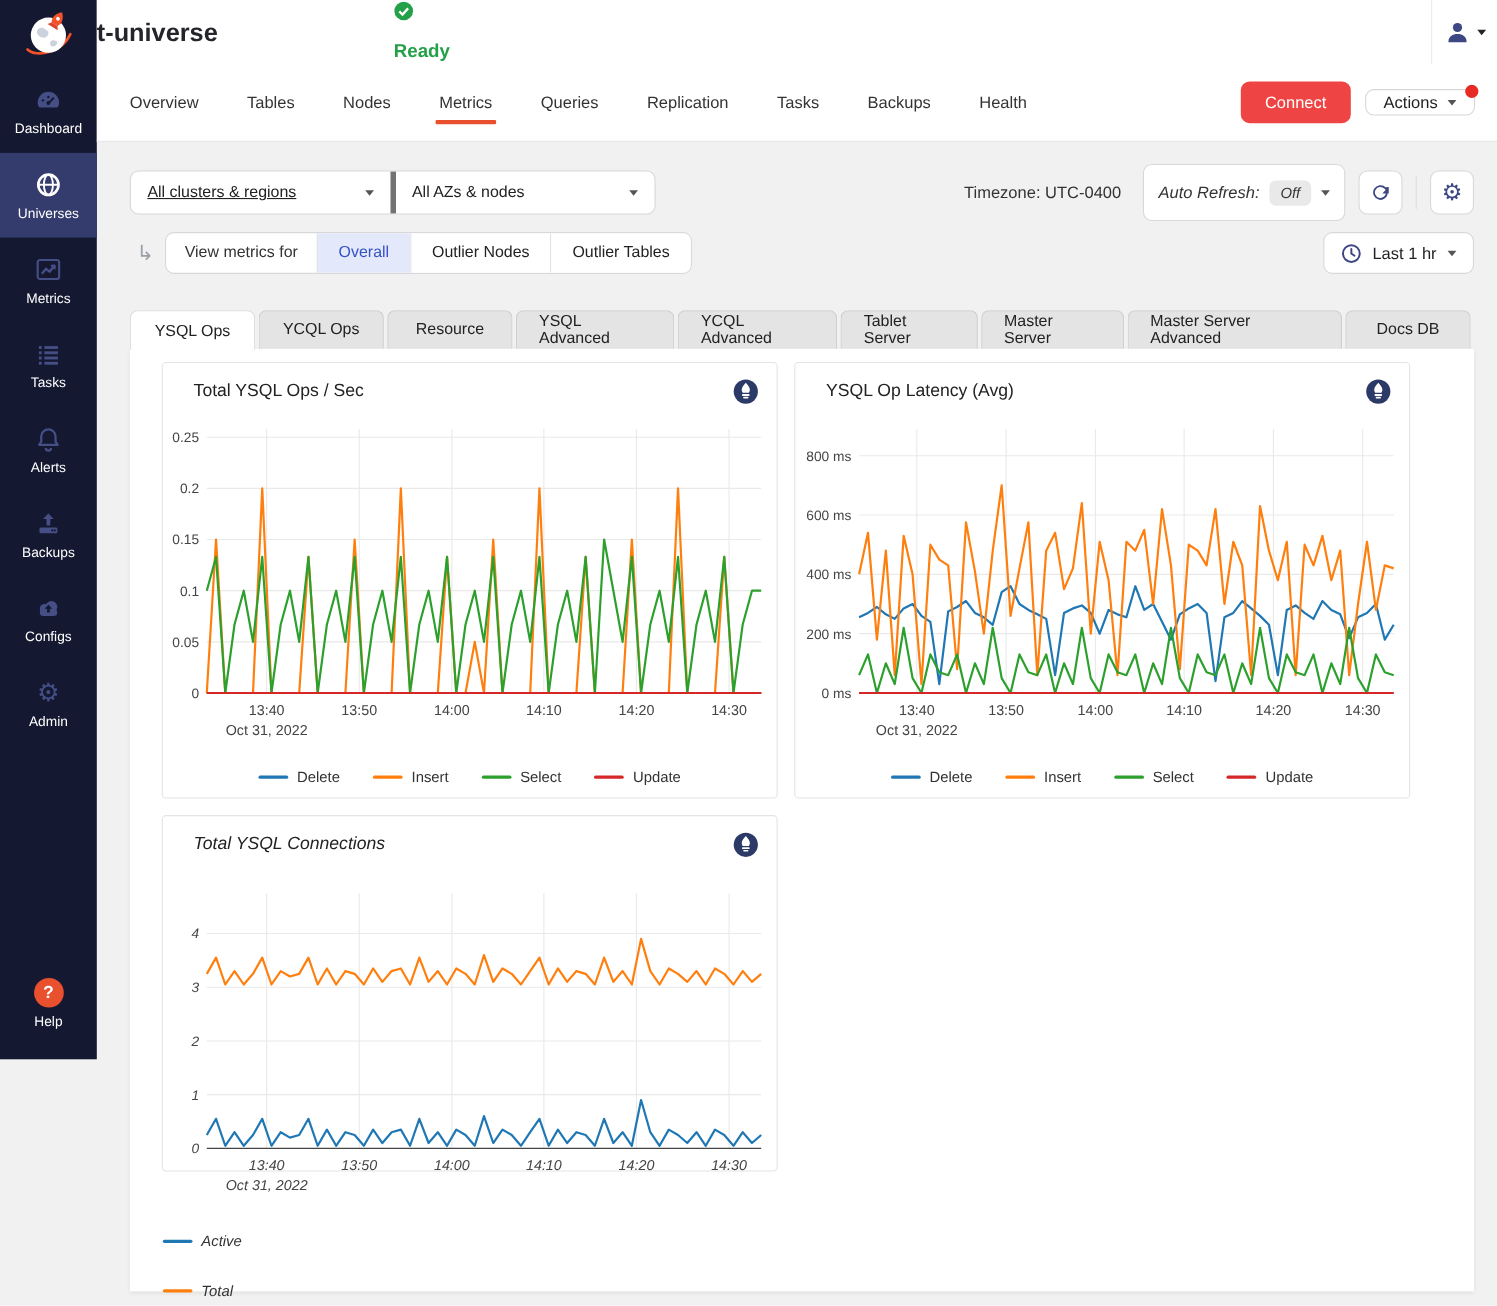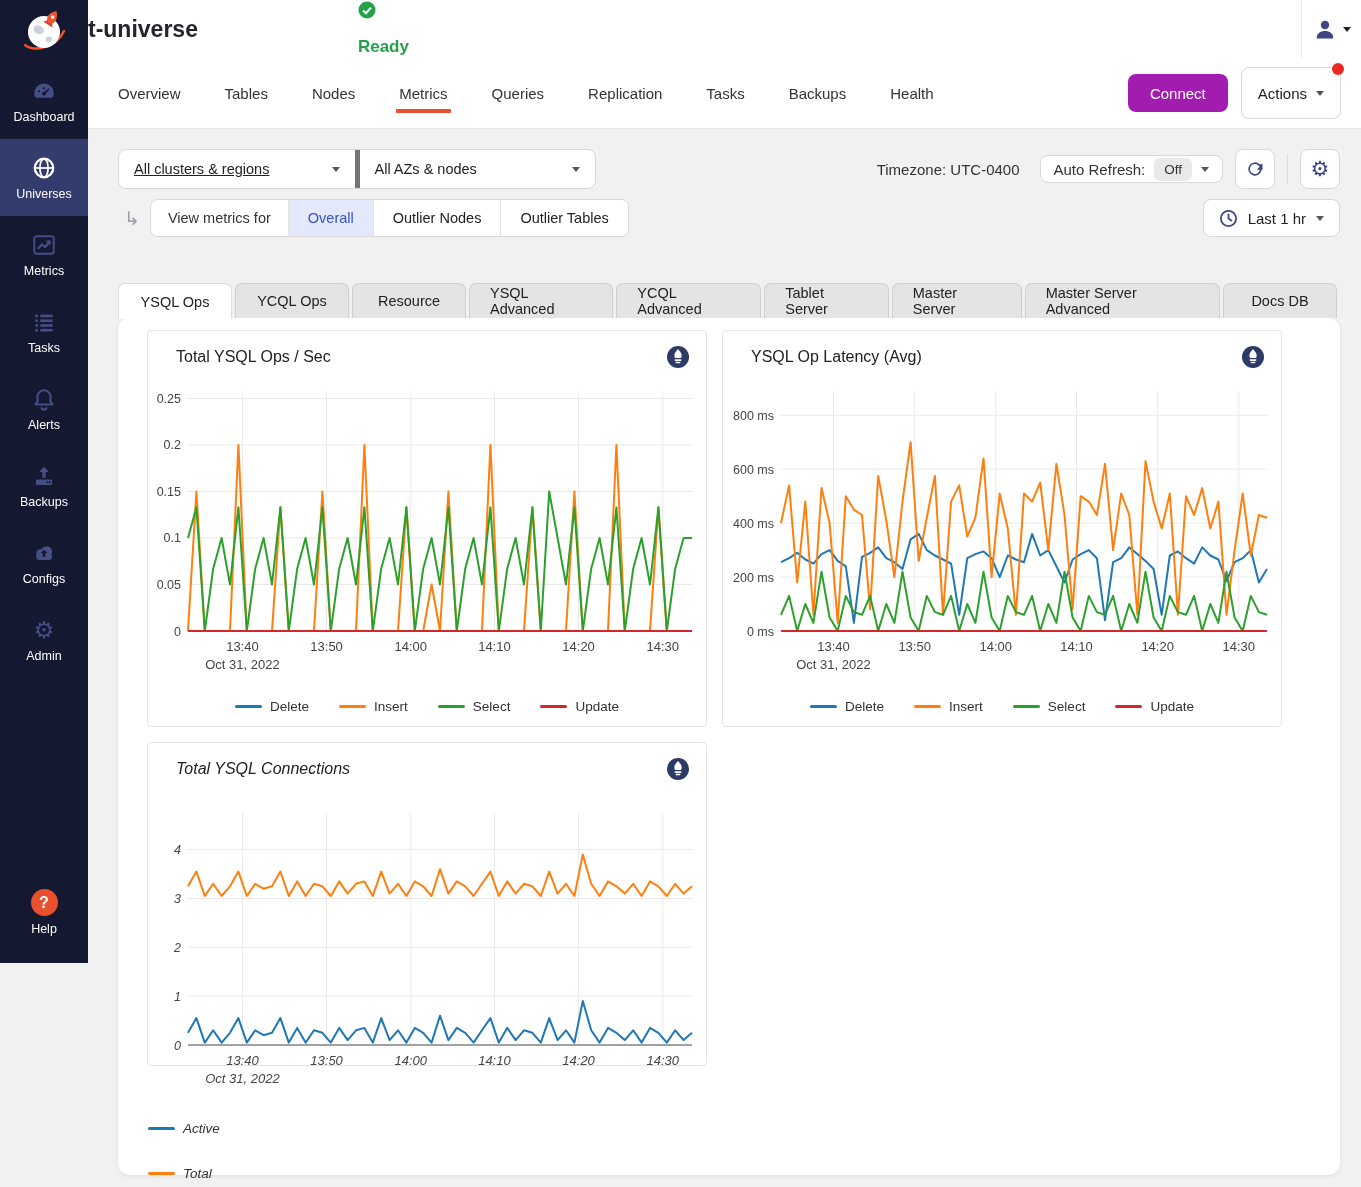--- a/index.html
+++ b/index.html
@@ -28,60 +28,60 @@
   .header-top { height:58px; display:flex; align-items:center; }
   .uni-title { font-size:23px; font-weight:bold; color:#24242b; }
   .ready { display:flex; gap:18px; margin-left:160px; color:#24a148; font-weight:bold; font-size:17px;flex-direction:column; }
   .user-menu { margin-left:auto; height:58px; width:60px; border-left:1px solid #eaeaea;
                display:flex; align-items:center; justify-content:center; gap:6px; cursor:pointer; }
   .header-nav { height:70px; display:flex; align-items:center; gap:44px; padding:0 20px 0 30px; }
   .nav-link { font-size:15px; color:#333; position:relative; cursor:pointer; }
   .nav-link.active::after { content:""; position:absolute; left:-3px; right:-3px; bottom:-11px; height:4px;
                             background:#e8502e; border-radius:1px; }
   .hdr-buttons { margin-left:auto; display:flex; align-items:center; gap:13px; }
-  .btn-connect { background:#a21caf; color:#fff; border:none; border-radius:8px; height:38px; padding:0 22px;
+  .btn-connect { background:#ef4444; color:#fff; border:none; border-radius:8px; height:38px; padding:0 22px;
                  font-size:15px; font-family:inherit; cursor:pointer; }
-  .btn-actions { background:#fff; border:1px solid #d6d6d6; border-radius:8px; height:52px; padding:0 16px;
+  .btn-actions { background:#fff; border:1px solid #d6d6d6; border-radius:8px; height:24px; padding:0 16px;
                  font-size:15px; color:#222; position:relative; display:flex; align-items:center; gap:9px;
                  font-family:inherit; cursor:pointer; }
   .badge-dot { position:absolute; top:-5px; right:-4px; width:12px; height:12px; border-radius:50%; background:#e92a24; }
   .caret { width:0; height:0; border-left:4.5px solid transparent; border-right:4.5px solid transparent;
            border-top:5px solid #555; display:inline-block; }
   
   .content { padding:20px 21px 12px 30px; }
   .filter-row1 { display:flex; align-items:center; }
   .combo { display:flex; background:#fff; border:1px solid #d8d8d8; border-radius:8px; height:40px; width:478px; }
   .combo-half { flex:1; display:flex; align-items:center; justify-content:space-between; padding:0 15px;
                 font-size:14.5px; color:#222; cursor:pointer; }
   .combo-half:first-child { border-right:5px solid #737373;text-decoration:underline; }
   .filter-right { margin-left:auto; display:flex; align-items:center; gap:12px; }
   .tz { font-size:15px; color:#333; margin-right:8px; }
-  .btn-auto { height:28px; background:#fff; border:1px solid #d8d8d8; border-radius:8px; display:flex;
-              align-items:center; gap:9px; padding:0 13px; font-size:15px; color:#333; cursor:pointer; }
+  .btn-auto { height:52px; background:#fff; border:1px solid #d8d8d8; border-radius:8px; display:flex;
+              align-items:center; gap:9px; padding:0 13px; font-size:15px; color:#333; cursor:pointer;font-style:italic; }
   .off-pill { background:#e9e9e9; border-radius:6px; padding:4px 10px; font-size:13.5px; color:#333; }
   .icon-btn { width:40px; height:40px; background:#fff; border:1px solid #d8d8d8; border-radius:8px;
               display:flex; align-items:center; justify-content:center; color:#3c4784; cursor:pointer; }
   .vdiv { width:1px; height:30px; background:#dcdcdc; }
   .filter-row2 { margin-top:10px; display:flex; align-items:center; }
   .hook { color:#9aa0a6; font-size:19px; margin:0 10px 0 6px; }
   .scope { display:flex; align-items:stretch; background:#fff; border:1px solid #d8d8d8; border-radius:8px;
            height:38px; overflow:hidden; }
   .scope-label { display:flex; align-items:center; padding:0 17px; font-size:14.5px; color:#333; }
   .scope-tab { display:flex; align-items:center; padding:0 19px; font-size:14.5px; color:#222;
                border-left:1px solid #e3e3e3; background:#fff; cursor:pointer; }
   .scope-tab.active { background:#e3e9fb; color:#3552c7; }
   .btn-time { margin-left:auto; height:38px; background:#fff; border:1px solid #d8d8d8; border-radius:8px;
               display:flex; align-items:center; gap:10px; padding:0 15px; font-size:15px; color:#222; cursor:pointer; }
   
-  .mtabs { margin-top:46px; display:flex; position:relative; z-index:2; }
+  .mtabs { margin-top:33px; display:flex; position:relative; z-index:2; }
   .mtab { height:35px; min-width:114px; padding:0 20px; display:flex; align-items:center; justify-content:center;
           font-size:14.5px; color:#222; background:#e4e4e4; border:1px solid #cfcfcf; border-bottom:none;
           border-radius:7px 7px 0 0; margin-right:3px; cursor:pointer; }
   .mtab.active { background:#fff; border-color:#dcdcdc; height:36px; margin-bottom:-1px; }
-  .panel { background:#fff; border-radius:12px; box-shadow:0 1px 4px rgba(0,0,0,0.08); min-height:857px;
+  .panel { background:#fff; border-radius:0; box-shadow:0 1px 4px rgba(0,0,0,0.08); min-height:857px;
            padding:12px 0 0 29px; position:relative; z-index:1; }
   .cards { display:flex; flex-wrap:wrap; gap:15px; align-items:flex-start; width:1164px; }
   .card { width:560px; height:397px; background:#fff; border:1px solid #e4e4e4; border-radius:4px; }
   .card.tall { height:324px;font-style:italic; }
   .card-head { display:flex; justify-content:space-between; align-items:center; padding:14px 16px 6px 28px; }
   .card-title { font-size:16px; color:#222; }
   .plot { margin-top:8px; }
   .card.tall .plot { margin-top:18px; }
   .legend { display:flex; justify-content:center; gap:30px; margin-top:18px; }
   .card.tall .legend { margin-top:26px;flex-direction:column; }

